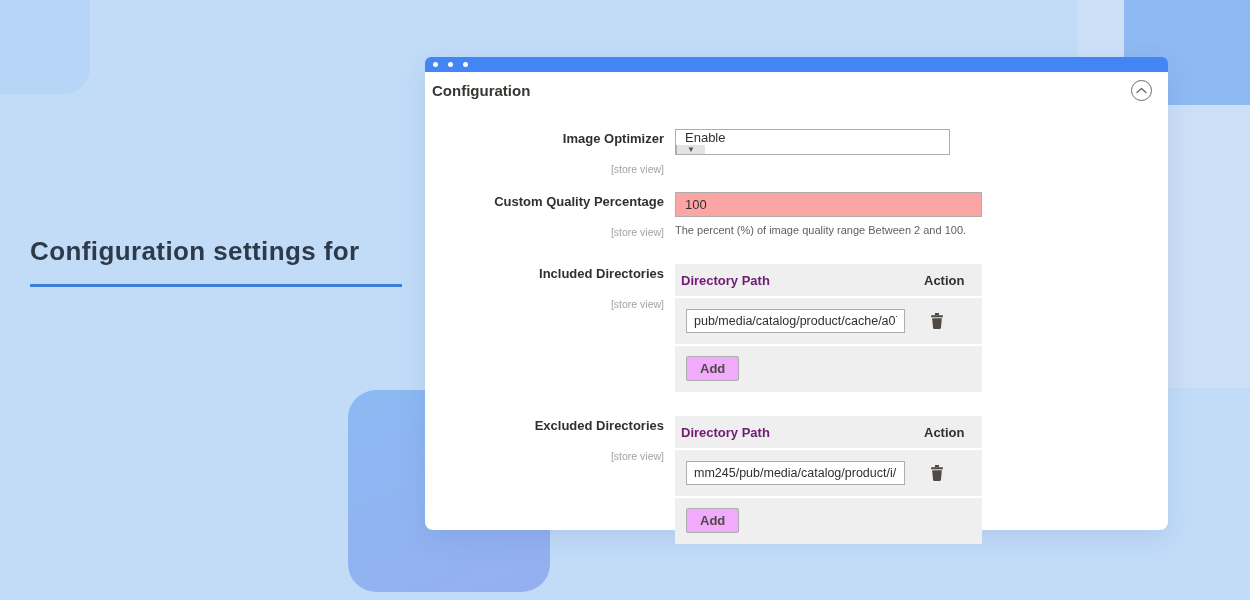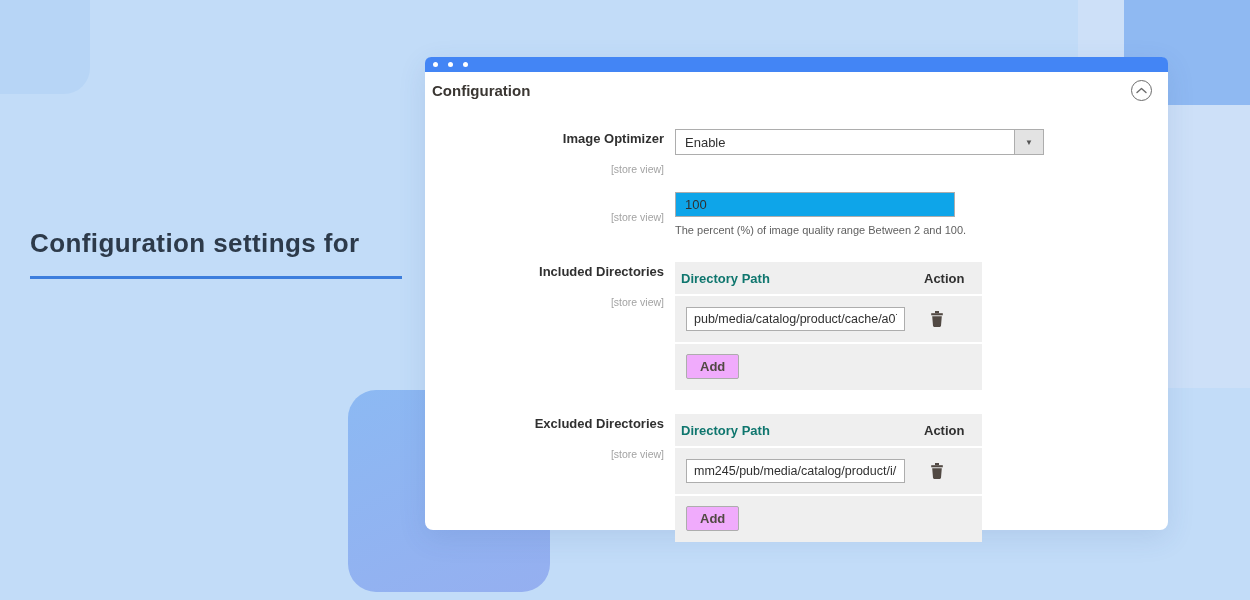--- a/index.html
+++ b/index.html
@@ -25,21 +25,21 @@
     left:1124px; top:-110px; width:280px; height:215px;
     border-radius:30px; background:#8fb9f2;
   }
   .shape-bottom {
     left:348px; top:390px; width:202px; height:202px;
     border-radius:28px;
     background:linear-gradient(155deg,#8cb9f3 0%,#95aff0 100%);
   }
 
   
-  .hero { position:absolute; left:30px; top:224px; z-index:1; width:390px; }
+  .hero { position:absolute; left:30px; top:232px; z-index:1; width:390px; }
   .hero h1 {
     font-size:26px; line-height:38px; font-weight:bold;
     color:#2d3a4a; letter-spacing:.4px;
   }
   .hero .underline {
     margin-top:14px; width:372px; height:3px; background:#3d7edd;
   }
 
   
   .card {
@@ -70,44 +70,44 @@
   .label-col { width:239px; text-align:right; padding-top:2px; flex:none; }
   .field-col { margin-left:11px; flex:none; }
   .f-label { font-size:13px; font-weight:bold; color:#303030; line-height:15px; display:block; }
   .f-scope { font-size:10.5px; color:#a3a3a3; line-height:12px; display:block; margin-top:17px; }
 
   .row-gap-sm { height:17px; }
   .row-gap-md { height:26px; }
   .row-gap-lg { height:24px; }
 
   .m-select {
-    width:369px; height:26px; border:1px solid #adadad; background:#fff;
-    display:flex; align-items:stretch; cursor:pointer;
+    width:275px; height:26px; border:1px solid #adadad; background:#fff;
+    display:flex; align-items:stretch; cursor:pointer;flex-direction:column;
   }
   .m-select .sel-text {
     flex:1; font-size:13px; color:#303030; display:flex; align-items:center;
     padding-left:9px;
   }
   .m-select .sel-arrow {
     width:29px; border-left:1px solid #adadad; background:#e3e3e3;
     display:flex; align-items:center; justify-content:center;
     font-size:8px; color:#555;
   }
 
   .m-input {
-    width:280px; height:25px; border:1px solid #adadad; background:#0ea5e9;
+    width:307px; height:25px; border:1px solid #adadad; background:#fca5a5;
     font-family:"Liberation Sans", sans-serif;
     font-size:13px; color:#303030; padding:0 9px;
   }
   .f-note { font-size:11px; color:#5f5f5f; margin-top:7px; }
 
   
   .dyn-table { width:307px; background:#efefef; }
   .dt-header { display:flex; align-items:center; padding:9px 0 8px 6px; }
-  .dt-header .col-path { flex:1; font-size:13px; font-weight:bold; color:#0f766e; }
+  .dt-header .col-path { flex:1; font-size:13px; font-weight:bold; color:#701a75; }
   .dt-header .col-action { width:58px; font-size:13px; font-weight:bold; color:#303030; }
   .dt-sep { height:2px; background:#ffffff; }
   .dt-row { display:flex; align-items:center; padding:11px 0 11px 11px; }
   .dt-row .path-input {
     width:219px; height:24px; border:1px solid #adadad; background:#fff;
     font-family:"Liberation Sans", sans-serif;
     font-size:12.5px; color:#303030; padding:0 7px;
   }
   .trash-btn {
     margin-left:24px; background:none; border:none; cursor:pointer;
@@ -163,20 +163,21 @@
           <span class="sel-text">Enable</span>
           <span class="sel-arrow">▼</span>
         </div>
       </div>
     </div>
 
     <div class="row-gap-sm"></div>
 
     <div class="form-row">
       <div class="label-col">
+        <span class="f-label">Custom Quality Percentage</span>
         <span class="f-scope">[store view]</span>
       </div>
       <div class="field-col">
         <input class="m-input" type="text" value="100" style="">
         <div class="f-note">The percent (%) of image quality range Between 2 and 100.</div>
       </div>
     </div>
 
     <div class="row-gap-md"></div>
 

